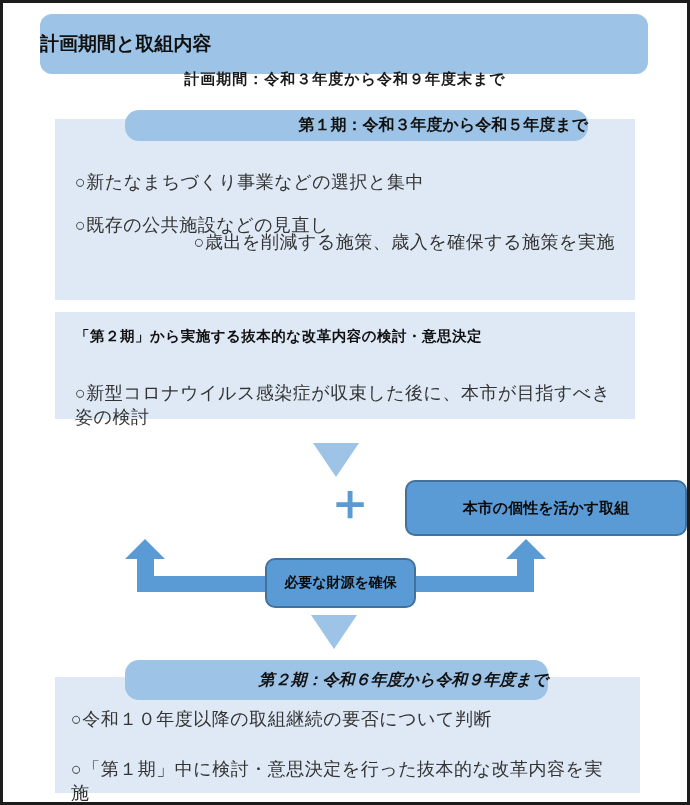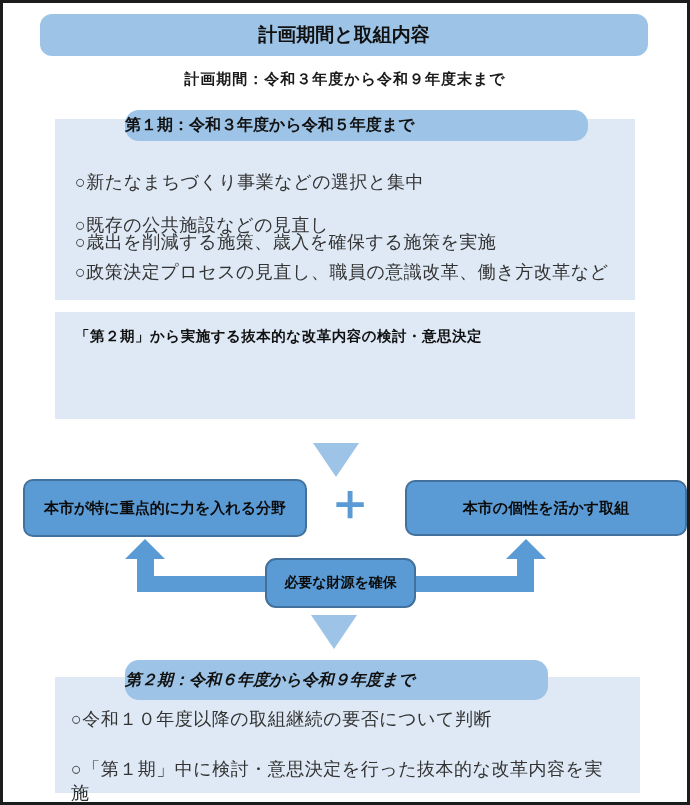--- a/index.html
+++ b/index.html
@@ -11,42 +11,42 @@
     background:#ffffff;
     font-family:"Liberation Sans","DejaVu Sans",sans-serif;
     color:#1a1a1a;
     overflow:hidden;
   }
   .abs{position:absolute;}
   
   .hdr{
     background:#9DC3E6;
     border-radius:14px;
-    display:flex;align-items:center;justify-content:flex-start;
+    display:flex;align-items:center;justify-content:flex-end;
     font-weight:bold;font-size:16px;color:#111;
     z-index:3;
   }
   #title-box{
-    left:37px;top:11px;width:608px;height:42px;
+    left:37px;top:11px;width:608px;height:60px;
     background:#9DC3E6;border-radius:12px;
-    display:flex;align-items:center;justify-content:center;
+    display:flex;align-items:center;justify-content:flex-start;
     font-weight:bold;font-size:19px;color:#111;
   }
   #period-line{
     left:0;top:67px;width:100%;
     text-align:center;font-weight:bold;font-size:15px;letter-spacing:1px;
   }
   .panel{background:#DEE9F5;z-index:1;}
   #phase1-panel{left:52px;top:116px;width:580px;height:181px;}
   #phase1-header{left:122px;top:107px;width:463px;height:31px;}
   .bullet{
     left:72px;width:540px;
     font-size:18px;color:#333;z-index:2;letter-spacing:0.5px;
   }
-  #p1-b0{top:167px;} #p1-b1{top:210px;} #p1-b2{top:227px;} #p1-b3{top:257px;}
+  #p1-b0{top:167px;} #p1-b1{top:210px;} #p1-b2{top:227px;text-align:right;} #p1-b3{top:257px;}
   #review-panel{left:52px;top:309px;width:580px;height:107px;}
   #review-title{left:72px;top:324px;width:540px;font-size:14.5px;font-weight:bold;color:#111;z-index:2;letter-spacing:0.5px;font-family:Liberation Serif, serif;}
   #rv-b0{top:351px;} #rv-b1{top:378px;}
   .tri-down{
     width:0;height:0;z-index:2;
     border-left:23px solid transparent;
     border-right:23px solid transparent;
     border-top:34px solid #9DC3E6;
   }
   #triangle1{left:310px;top:440px;}
@@ -59,21 +59,21 @@
     font-weight:bold;font-size:15px;color:#0b0b0b;
     box-sizing:border-box;z-index:3;
   }
   #focus-left{left:20px;top:476px;width:284px;height:58px;}
   #focus-right{left:365px;top:477px;width:282px;height:56px;margin-left:37px;}
   #plus-sign{
     left:322px;top:468px;width:50px;height:62px;
     display:flex;align-items:center;justify-content:center;
     font-size:50px;font-weight:bold;color:#5B9BD5;z-index:2;
   }
-  #funding-box{left:262px;top:555px;width:151px;height:50px;font-size:14px;border-radius:11px;}
+  #funding-box{left:262px;top:555px;width:151px;height:50px;font-size:14px;}
   .arrow-bar{background:#5B9BD5;z-index:2;}
   #l-arm-h{left:134px;top:573px;width:132px;height:16px;}
   #l-arm-v{left:134px;top:555px;width:17px;height:34px;}
   #l-arm-head{
     left:122px;top:536px;width:0;height:0;z-index:2;
     border-left:20px solid transparent;border-right:20px solid transparent;
     border-bottom:20px solid #5B9BD5;
   }
   #r-arm-h{left:410px;top:573px;width:120px;height:16px;}
   #r-arm-v{left:514px;top:555px;width:17px;height:34px;}
@@ -97,30 +97,27 @@
 
   <div id="period-line" class="abs">計画期間：令和３年度から令和９年度末まで</div>
 
   <div id="phase1-panel" class="abs panel"></div>
   <div id="phase1-header" class="abs hdr">
     <span>第１期：令和３年度から令和５年度まで</span>
   </div>
   <div id="p1-b0" class="abs bullet">○新たなまちづくり事業などの選択と集中</div>
   <div id="p1-b1" class="abs bullet">○既存の公共施設などの見直し</div>
   <div id="p1-b2" class="abs bullet">○歳出を削減する施策、歳入を確保する施策を実施</div>
-  <div id="p1-b3" class="abs bullet">○政策決定プロセスの見直し、職員の意識改革、働き方改革など</div>
 
   <div id="review-panel" class="abs panel"></div>
   <div id="review-title" class="abs">「第２期」から実施する抜本的な改革内容の検討・意思決定</div>
+  <div id="rv-b1" class="abs bullet">○新型コロナウイルス感染症が収束した後に、本市が目指すべき姿の検討</div>
 
   <div id="triangle1" class="abs tri-down"></div>
 
-  <div id="focus-left" class="abs bluebox">
-    <span>本市が特に重点的に力を入れる分野</span>
-  </div>
   <div id="plus-sign" class="abs">＋</div>
   <div id="focus-right" class="abs bluebox">
     <span>本市の個性を活かす取組</span>
   </div>
 
   <div id="funding-box" class="abs bluebox">
     <span>必要な財源を確保</span>
   </div>
   <div id="l-arm-h" class="abs arrow-bar"></div>
   <div id="l-arm-v" class="abs arrow-bar"></div>

